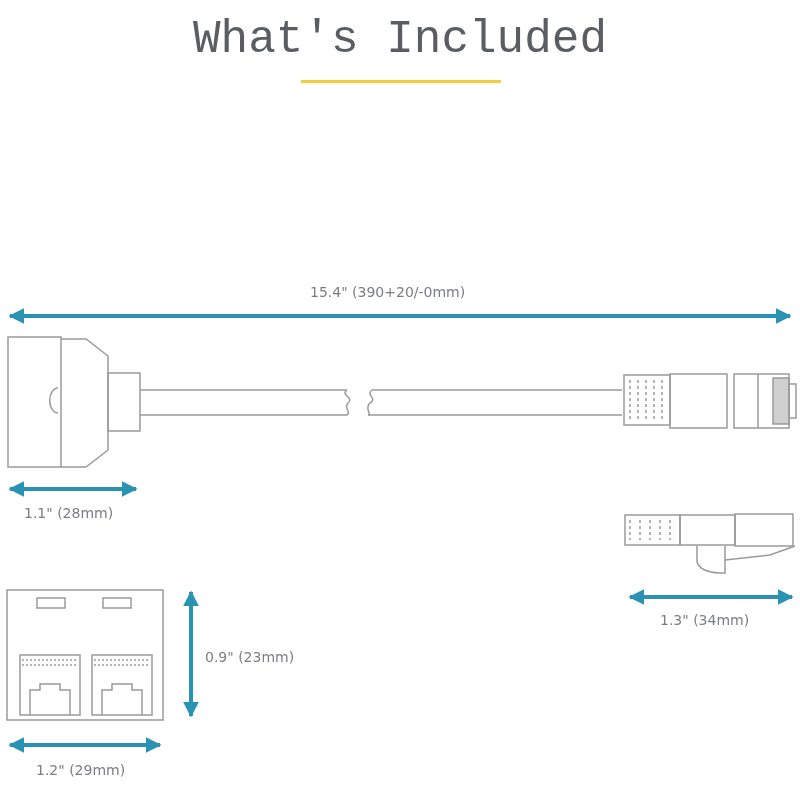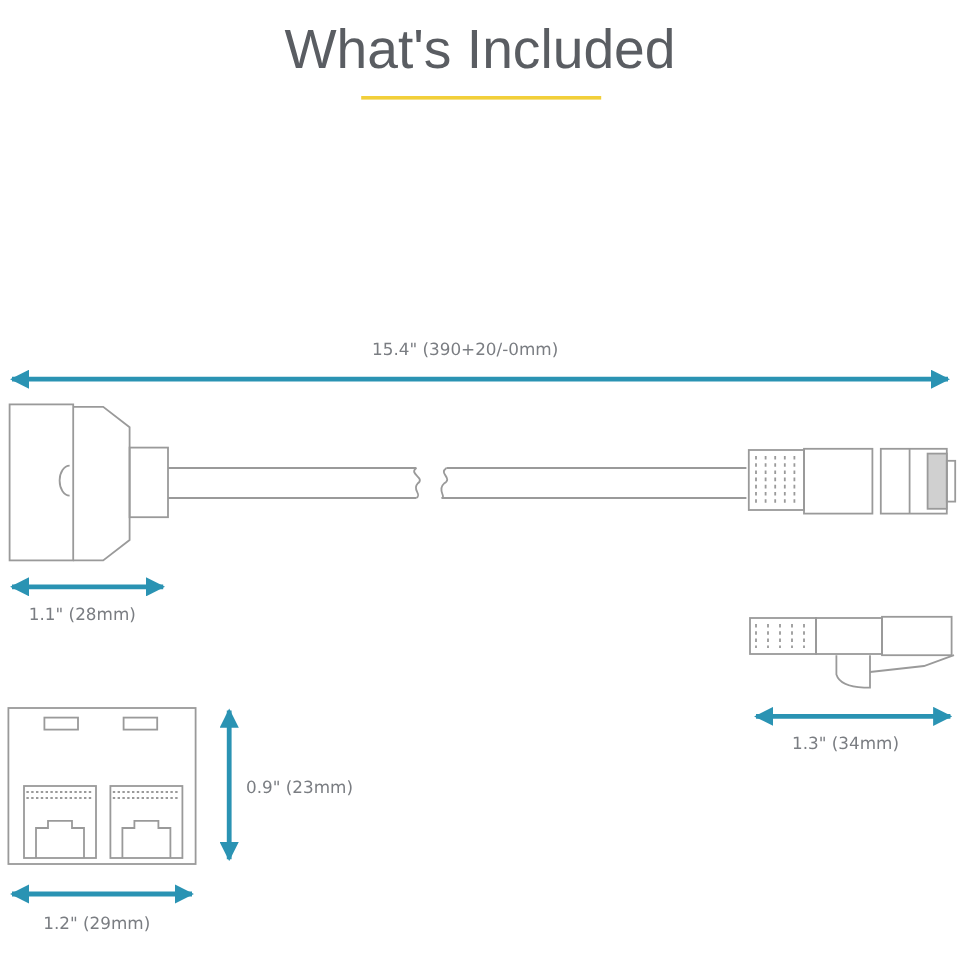--- a/index.html
+++ b/index.html
@@ -1,17 +1,17 @@
 <!DOCTYPE html>
 <html><head>
 <meta charset="utf-8">
 <style>
   html, body { margin:0; padding:0; background:#ffffff; }
   body { width:800px; height:800px; position:relative; overflow:hidden; font-family:"DejaVu Sans", sans-serif; color:#6b6e73; }
-  .title { position:absolute; left:0; width:800px; top:14px; text-align:center; font-size:46px; font-weight:normal; color:#5a5d62; letter-spacing:0px; font-family:Liberation Sans, sans-serif; }
+  .title { position:absolute; left:0; width:800px; top:14px; text-align:center; font-size:46px; font-weight:normal; color:#5a5d62; letter-spacing:0px; font-family:Liberation Mono, monospace; }
   .underline { position:absolute; left:301px; top:80px; width:200px; height:3px; background:#f2cf3a; }
   .label { position:absolute; font-size:14px; color:#7a7d82; white-space:nowrap; }
   svg.art { position:absolute; left:0; top:0; }
 </style>
 </head>
 <body>
 
 <div class="title">What's Included</div>
 <div class="underline"></div>
 

